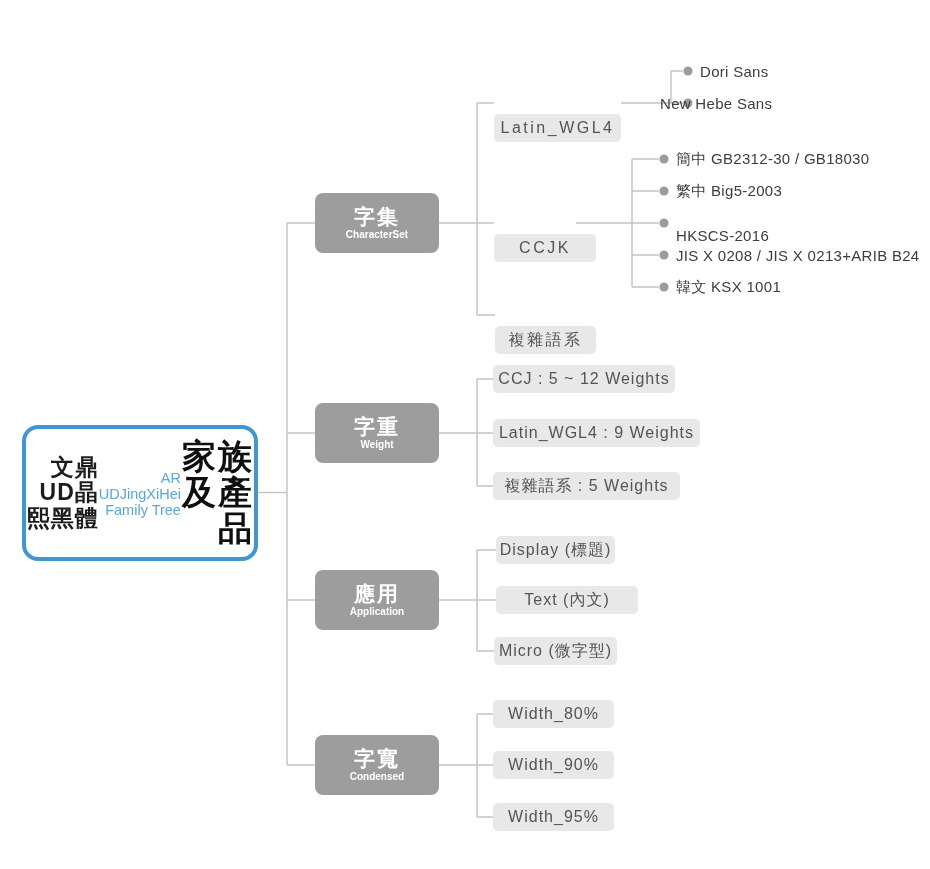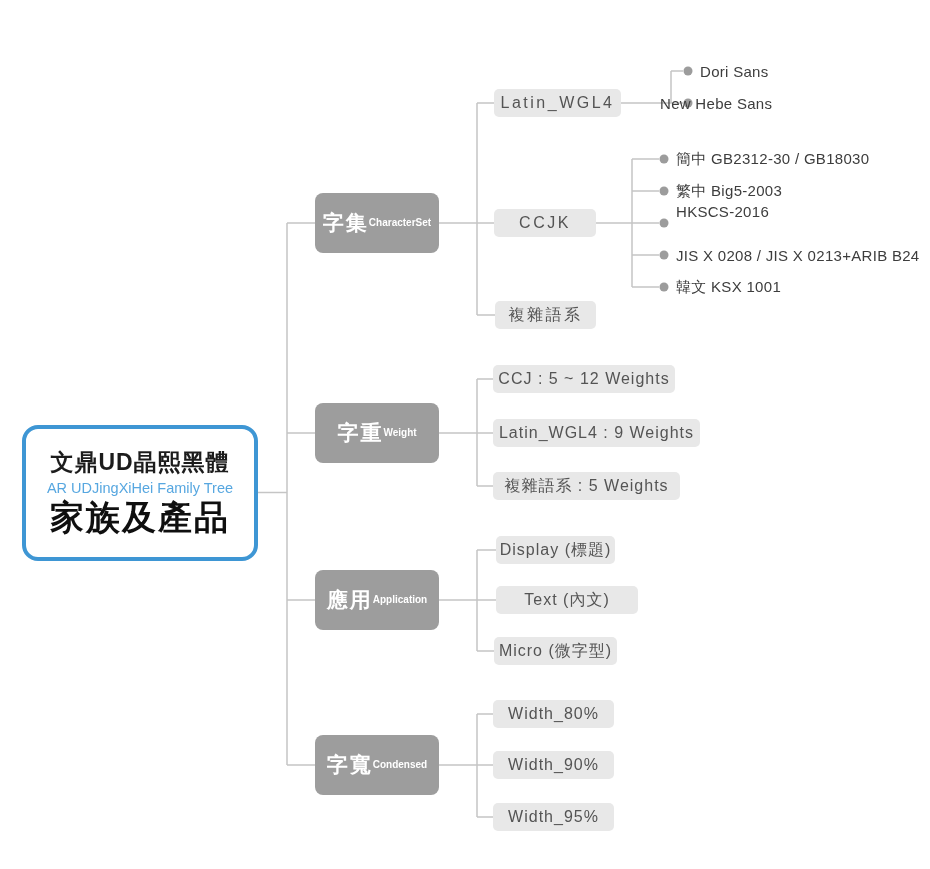--- a/index.html
+++ b/index.html
@@ -9,44 +9,44 @@
     background: #ffffff;
     font-family: "Liberation Sans", "DejaVu Sans", sans-serif;
     overflow: hidden;
   }
   svg.connectors { position: absolute; left: 0; top: 0; width: 930px; height: 869px; }
 
   .root-box {
     position: absolute; left: 22px; top: 425px; width: 236px; height: 136px;
     box-sizing: border-box;
     border: 4.5px solid #3e96d4; border-radius: 16px; background: #ffffff;
-    display: flex; flex-direction: column; align-items: center; justify-content: center;
+    display: flex; flex-direction: row; align-items: center; justify-content: center;
     text-align: right;
   }
   .root-title   { font-size: 23px; font-weight: 700; color: #1c1c1c; letter-spacing: 1px; line-height: 1.1; }
   .root-subtitle{ font-size: 14.5px; font-weight: 400; color: #57a7e0; margin: 5px 0 4px 0; }
   .root-heading { font-size: 34px; font-weight: 900; color: #0f0f0f; letter-spacing: 2px; line-height: 1.05; }
 
   .branch {
     position: absolute; left: 315px; width: 124px; height: 60px;
     box-sizing: border-box;
     background: #9d9d9d; border-radius: 8px; color: #ffffff;
-    display: flex; flex-direction: row; align-items: center; justify-content: center;
+    display: flex; flex-direction: column; align-items: center; justify-content: center;
     text-align: center;
   }
   .branch-zh { font-size: 21px; font-weight: 700; letter-spacing: 2px; line-height: 1.15; }
   .branch-en { font-size: 10px; font-weight: 700; line-height: 1.2; }
 
   .child {
     position: absolute; height: 28px; box-sizing: border-box;
     background: #e8e8e8; border-radius: 5px; color: #545454;
     display: flex; align-items: center; justify-content: center;
     font-size: 16px; letter-spacing: 1px; white-space: nowrap;
   }
-  .child.wide { letter-spacing: 2.5px; }
+  .child.wide { letter-spacing: 2.5px; margin-top: 25px; }
 
   .leaf {
     position: absolute; height: 22px;
     display: flex; align-items: center;
     font-size: 15px; color: #3d3d3d; white-space: nowrap; letter-spacing: 0.3px;
   }
 </style>
 </head>
 <body>
 
@@ -132,21 +132,21 @@
 
   <div class="child wide" style="left:494px;top:89px;width:127px">Latin_WGL4</div>
   <div class="child wide" style="left:494px;top:209px;width:102px">CCJK</div>
   <div class="child wide" style="left:495px;top:301px;width:101px">複雜語系</div>
 
   <div class="leaf" style="left:700px;top:60px">Dori Sans</div>
   <div class="leaf" style="left:660px;top:92px">New Hebe Sans</div>
 
   <div class="leaf" style="left:676px;top:148px">簡中 GB2312-30 / GB18030</div>
   <div class="leaf" style="left:676px;top:180px">繁中 Big5-2003</div>
-  <div class="leaf" style="left:676px;top:200px">HKSCS-2016</div>
+  <div class="leaf" style="left:676px;top:224px">HKSCS-2016</div>
   <div class="leaf" style="left:676px;top:244px">JIS X 0208 / JIS X 0213+ARIB B24</div>
   <div class="leaf" style="left:676px;top:276px">韓文 KSX 1001</div>
 
   <div class="child" style="left:493px;top:365px;width:182px">CCJ : 5 ~ 12 Weights</div>
   <div class="child" style="left:493px;top:419px;width:207px">Latin_WGL4 : 9 Weights</div>
   <div class="child" style="left:493px;top:472px;width:187px">複雜語系 : 5 Weights</div>
 
   <div class="child" style="left:496px;top:536px;width:119px">Display (標題)</div>
   <div class="child" style="left:496px;top:586px;width:142px">Text (內文)</div>
   <div class="child" style="left:494px;top:637px;width:123px">Micro (微字型)</div>

